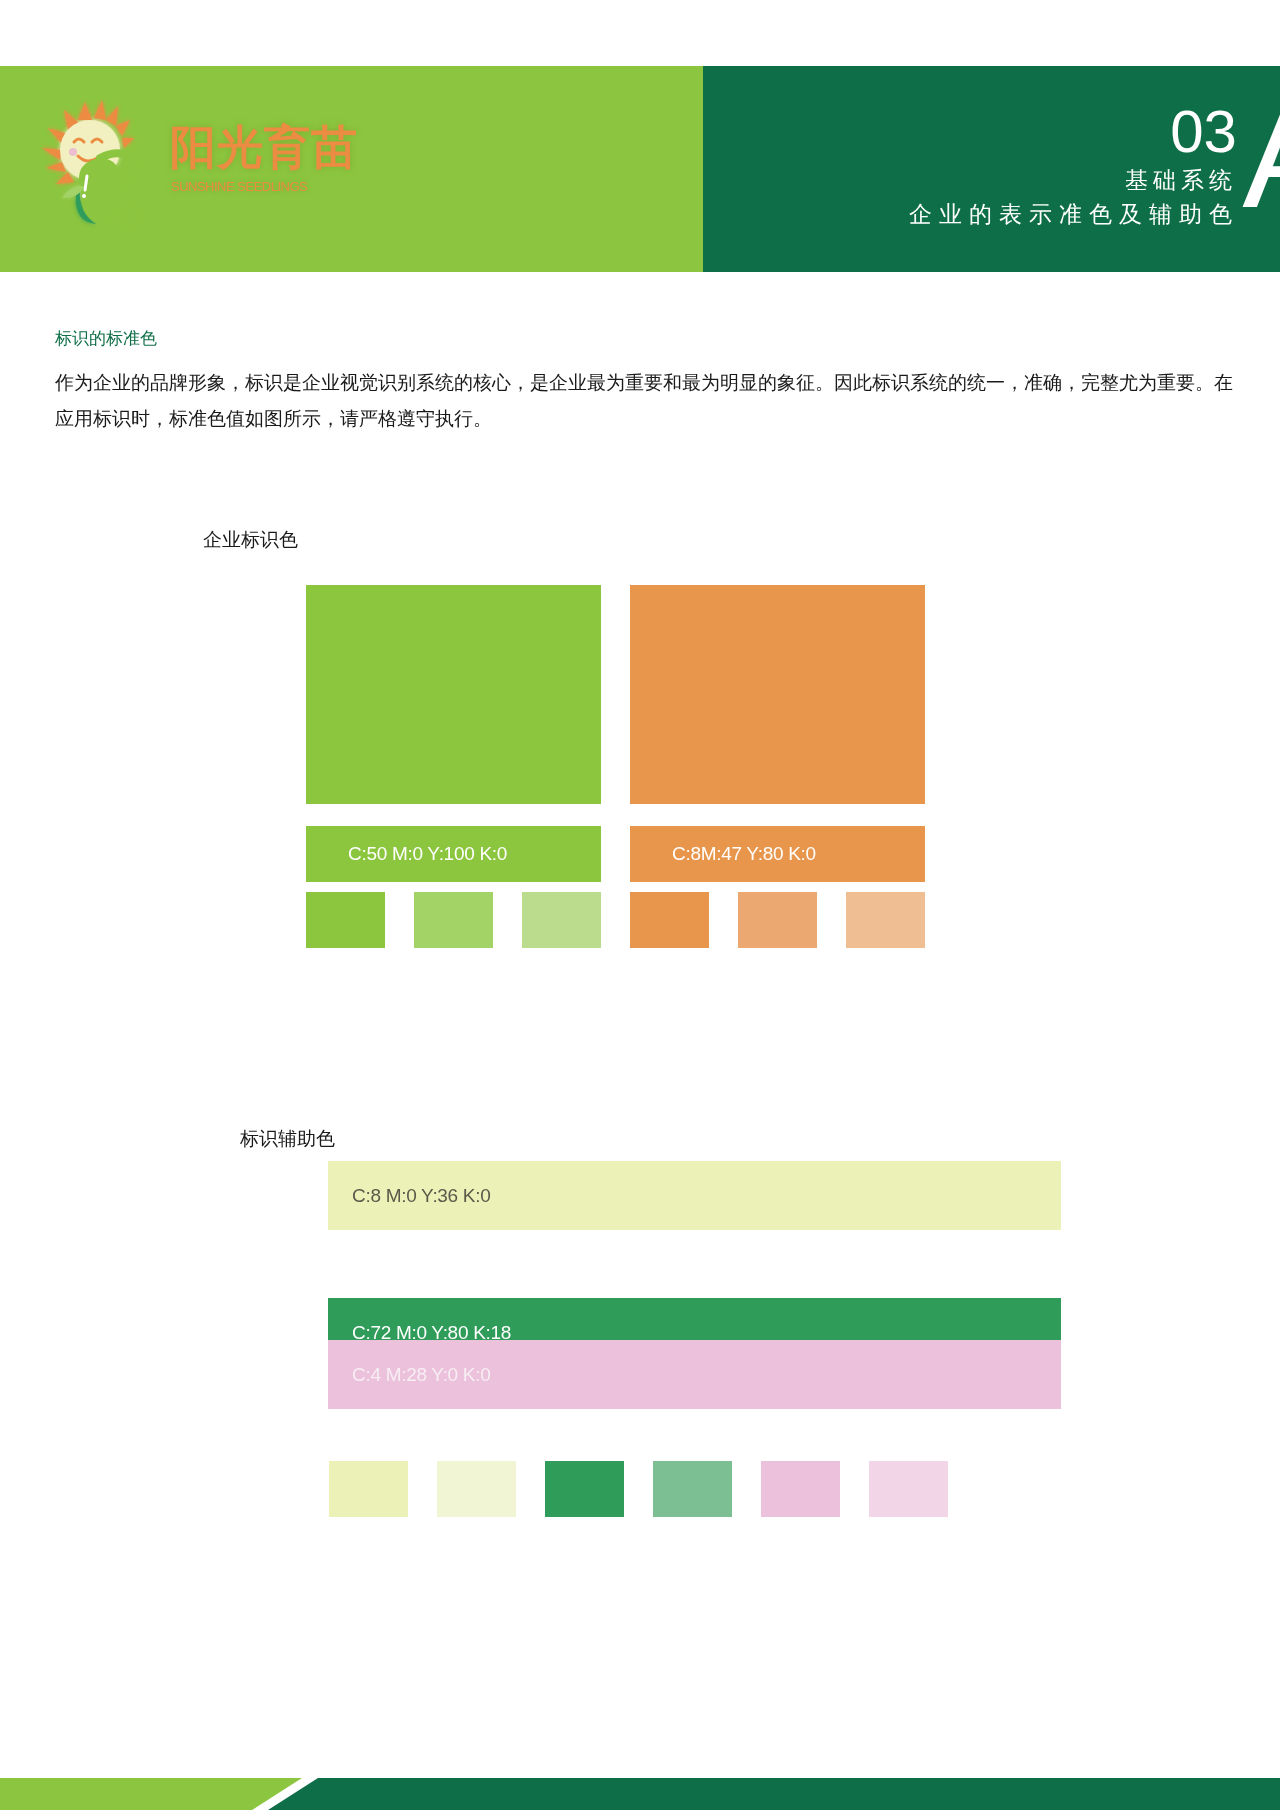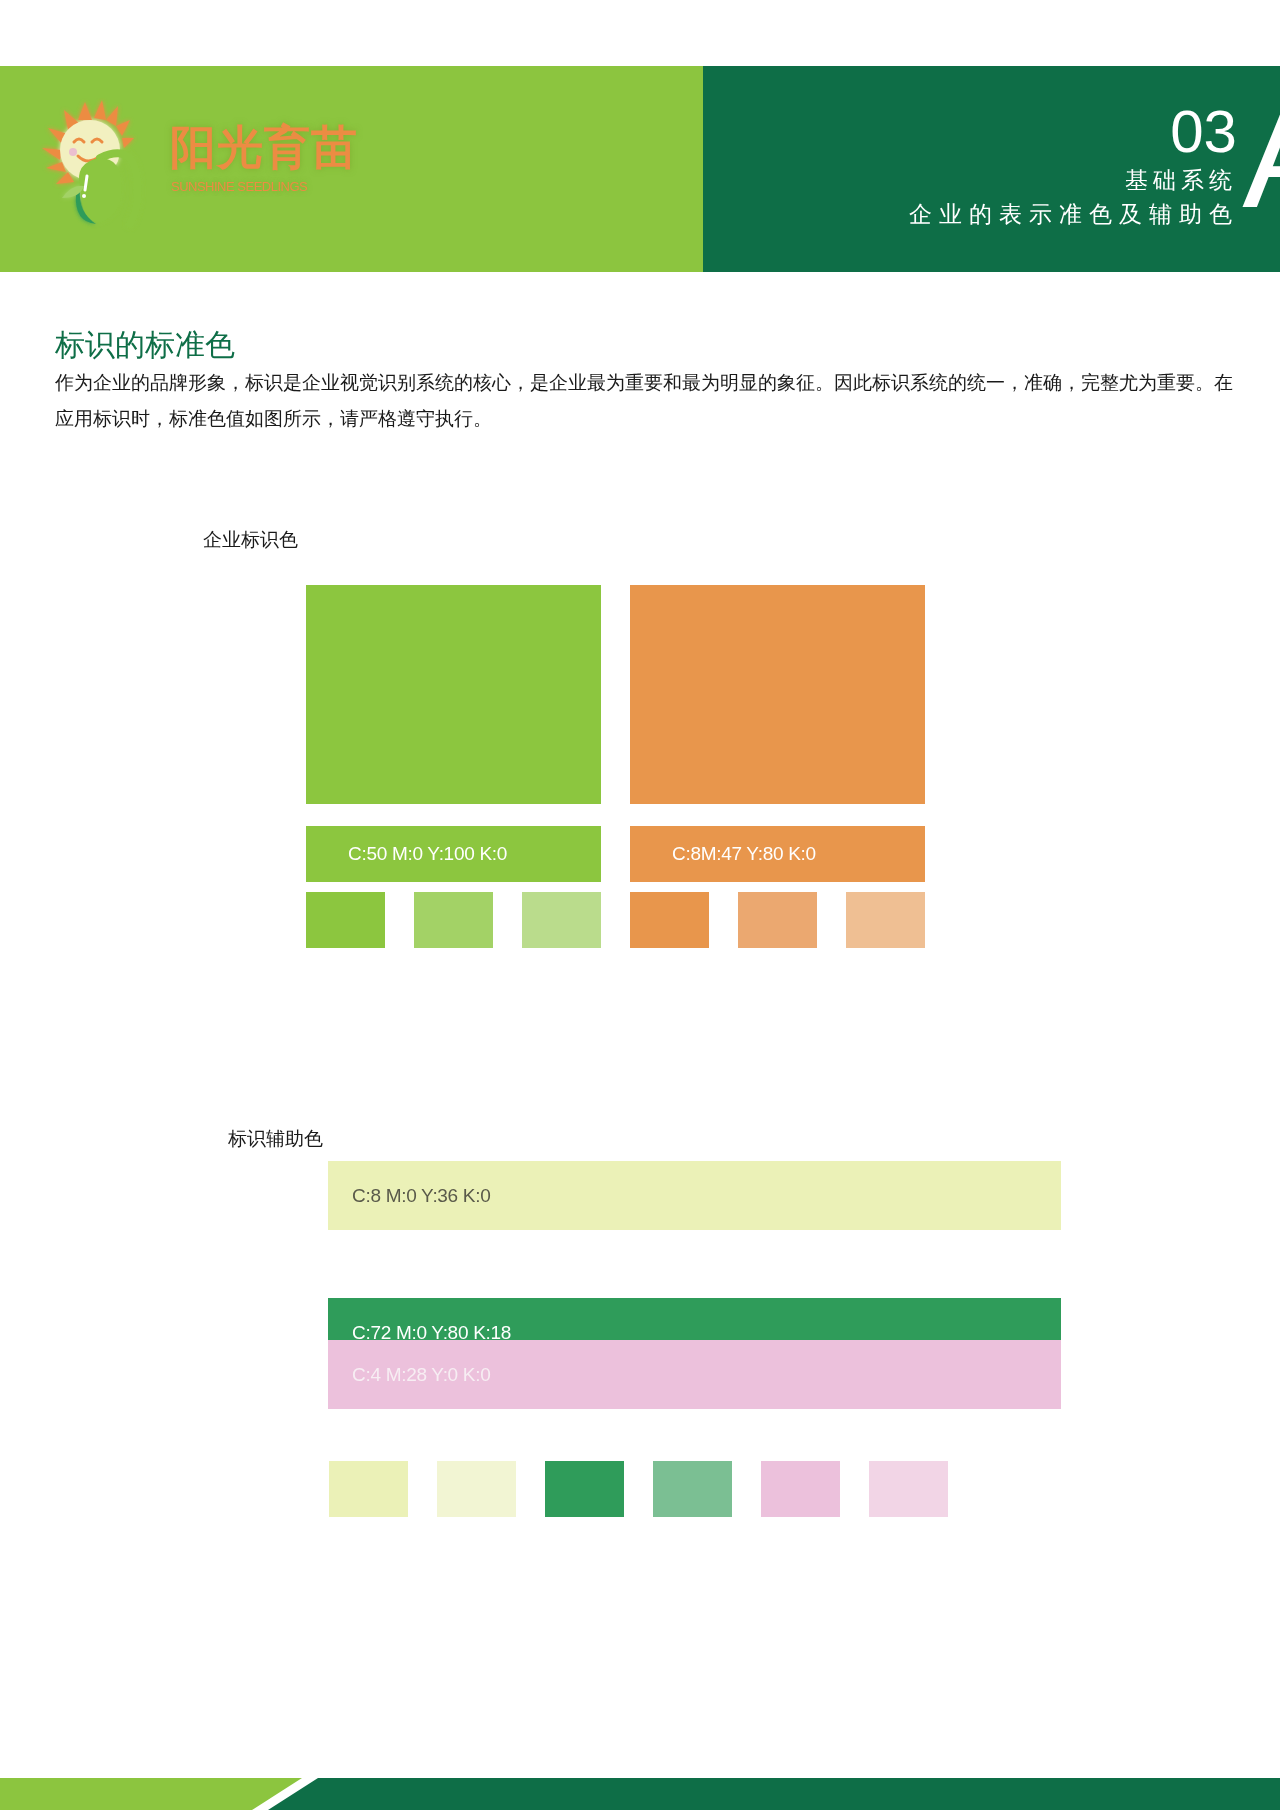--- a/index.html
+++ b/index.html
@@ -13,26 +13,26 @@
   .logo { position:absolute; left:40px; top:32px; width:330px; height:140px; }
   .logo-mark { position:absolute; left:0; top:0; width:120px; height:140px; }
   .logo-cn { position:absolute; left:130px; top:26px; font-size:46px; font-weight:bold; color:#ec8c43; letter-spacing:1px; line-height:1; text-shadow:0 0 6px rgba(120,160,40,0.6); }
   .logo-en { position:absolute; left:131px; top:82px; font-family:"Liberation Sans",sans-serif; font-size:13px; color:#ec8c43; letter-spacing:-0.5px; line-height:1; text-shadow:0 0 5px rgba(120,160,40,0.6); }
 
   .sec-num { position:absolute; right:156px; top:36px; font-family:"Liberation Sans",sans-serif; font-size:60px; color:#ffffff; line-height:1; }
   .sec-sub { position:absolute; right:156px; top:103px; font-size:23px; color:#ffffff; letter-spacing:5px; line-height:1;margin-left:48px; }
   .sec-title { position:absolute; right:154px; top:137px; font-size:23px; color:#ffffff; letter-spacing:7px; line-height:1; }
   .sec-letter { position:absolute; right:52px; top:16px; font-family:"Liberation Sans",sans-serif; font-size:148px; color:#ffffff; line-height:1; }
 
-  .intro-title { position:absolute; left:55px; top:330px; font-size:30px; color:#0e6e47; line-height:1; }
+  .intro-title { position:absolute; left:55px; top:330px; font-size:17px; color:#0e6e47; line-height:1; }
   .intro-body { position:absolute; left:55px; top:364px; width:1180px; font-size:19px; line-height:36px; color:#1a1a1a; }
 
   .label { position:absolute; font-size:19px; color:#1a1a1a; line-height:1; }
   .label-primary { left:203px; top:530px; }
-  .label-aux { left:228px; top:1129px;text-align:right; }
+  .label-aux { left:240px; top:1129px;text-align:right; }
 
   .block { position:absolute;gap:29px; }
   .primary-block { left:306px; top:585px; width:619px; height:219px; display:flex; }
   .primary-block > div { flex:1; }
   .cmyk-bar { left:306px; top:826px; width:619px; height:56px; display:flex; }
   .cmyk-bar > div { flex:1; display:flex; align-items:center; padding-left:42px; font-family:"Liberation Sans",sans-serif; font-size:19px; color:#ffffff; letter-spacing:-0.3px; }
   .tint-strip { left:306px; top:892px; width:619px; height:56px; display:flex; }
   .tint-strip > div { flex:1; }
 
   .aux-bar { position:absolute; left:328px; width:733px; height:69px; display:flex; align-items:center; padding-left:24px; font-family:"Liberation Sans",sans-serif; font-size:19px; letter-spacing:-0.3px; }

